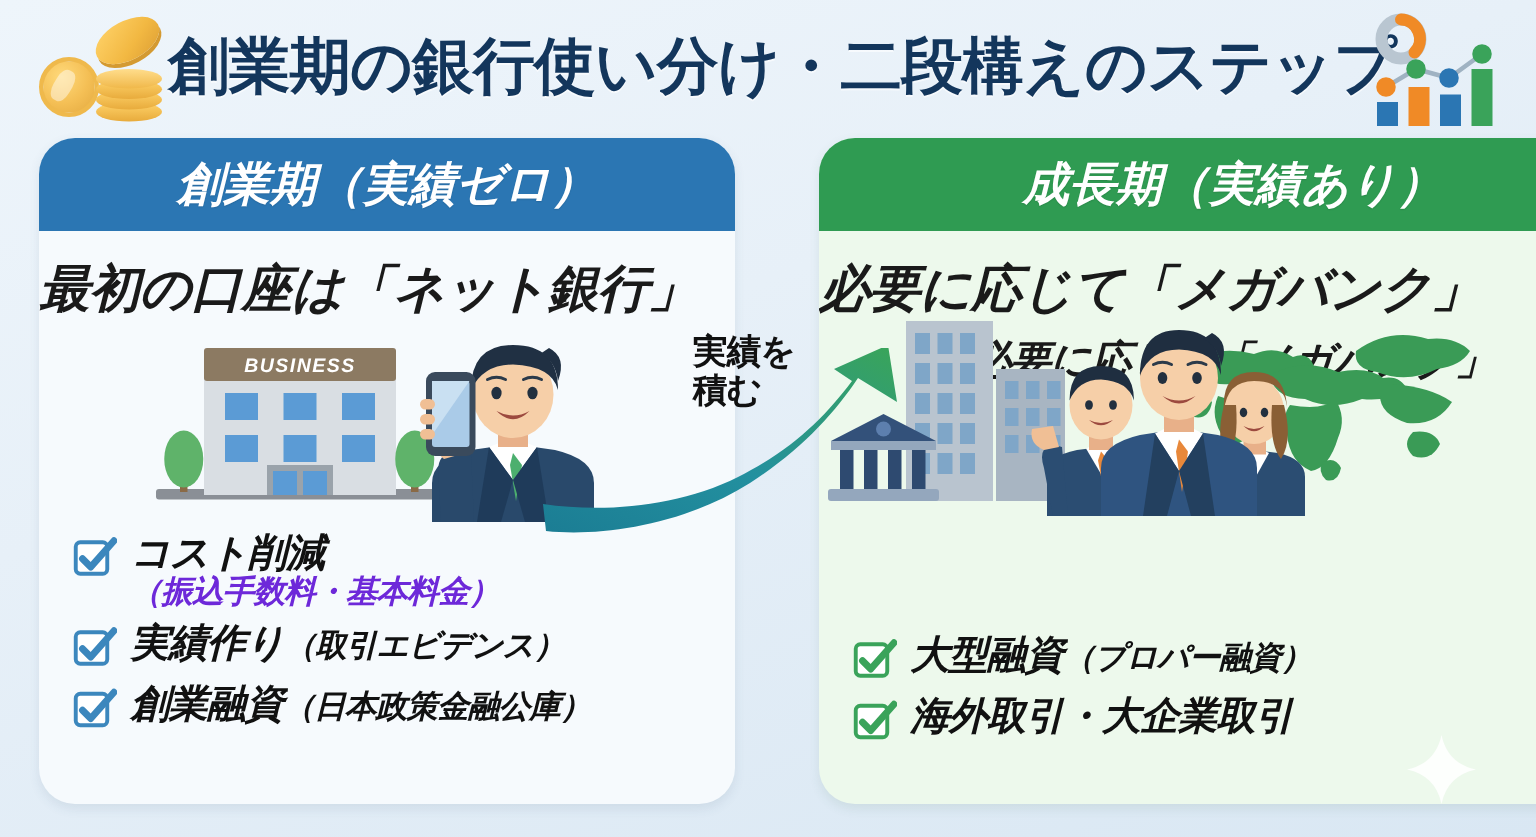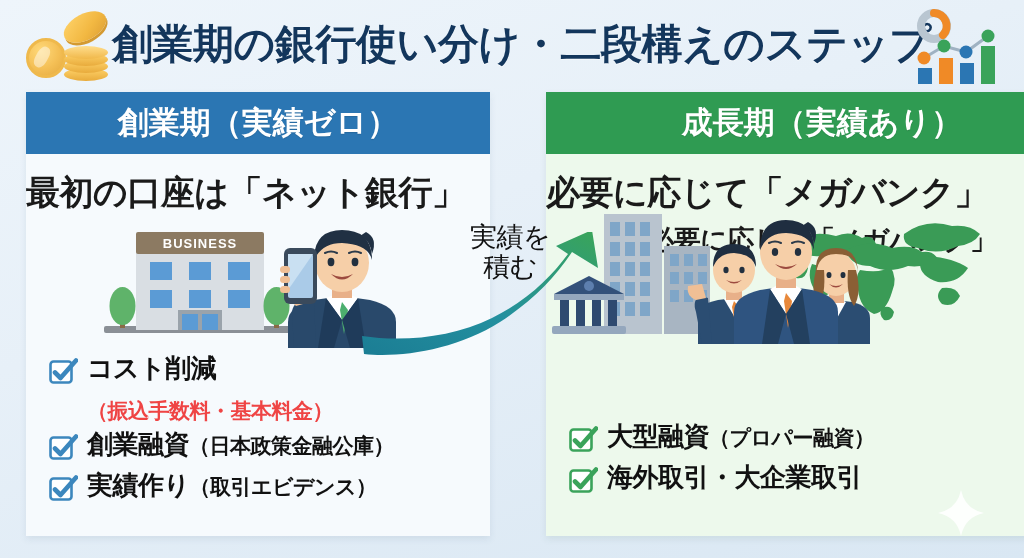--- a/index.html
+++ b/index.html
@@ -73,22 +73,23 @@
   .coin-stack i:nth-child(2) { top: 14px; }
   .coin-stack i:nth-child(3) { top: 7px; }
   .coin-stack i:nth-child(4) { top: 0px; background: linear-gradient(180deg, #ffdd8c, #f0b84a); }
 
   
   .chart-icon { position: absolute; left: 908px; top: 6px; width: 104px; height: 80px; }
 
   
   .panel {
     position: absolute;
-    border-radius: 0;
+    border-radius: 24px;
     overflow: hidden;
+    font-style: italic;
   }
   .panel-left {
     left: 26px; top: 92px; width: 464px; height: 444px;
     background: #f6fafd;
     box-shadow: 0 3px 7px rgba(60,90,120,0.10);
   }
   .panel-right {
     left: 546px; top: 92px; width: 552px; height: 444px;
     background: #edf9ec;
     box-shadow: 0 3px 7px rgba(60,110,80,0.10);
@@ -148,37 +149,36 @@
     margin-right: 9px;
     margin-top: 3px;
   }
   .bullet .txt { line-height: 1.05; padding-top: 1px; }
   .b-main {
     font-size: 26px; font-weight: bold; color: #111; letter-spacing: -0.5px;
     white-space: nowrap;
   }
   .b-main .small { font-size: 21px; }
   .b-sub {
-    font-size: 21px; font-weight: bold; color: #ef4444; letter-spacing: -0.5px;
-    margin-top: 18px; white-space: nowrap;
+    font-size: 21px; font-weight: bold; color: #6d28d9; letter-spacing: -0.5px;
+    margin-top: 2px; white-space: nowrap;
   }
 
   
   .arrow-wrap {
     position: absolute;
     left: 360px; top: 232px;
     width: 290px; height: 130px;
   }
   .arrow-label {
     position: absolute;
     left: 462px; top: 222px;
     width: 96px;
-    text-align: center;
-    font-size: 27px;
-    font-weight: normal;
+    font-size: 23px;
+    font-weight: bold;
     color: #111;
     line-height: 1.12;
     letter-spacing: -0.5px;
     z-index: 6;
   }
 
   .sparkle { position: absolute; left: 956px; top: 497px; width: 44px; height: 44px; }
 </style>
 </head>
 <body>
@@ -313,35 +313,35 @@
 
       <div class="bullet">
         <span class="cb">
           <svg width="30" height="30" viewBox="0 0 30 30">
             <rect x="2.5" y="4.5" width="21" height="21" rx="3" fill="#fff" stroke="#3c87bd" stroke-width="2.6"></rect>
             <path d="M7 15.5 L12.5 21 L28 3.5" fill="none" stroke="#3c87bd" stroke-width="4.6" stroke-linecap="round" stroke-linejoin="round"></path>
           </svg>
         </span>
         <span class="txt">
           <div class="b-main">
-            <span>創業融資</span><span class="small">（日本政策金融公庫）</span>
+            <span>実績作り</span><span class="small">（取引エビデンス）</span>
           </div>
         </span>
       </div>
 
       <div class="bullet">
         <span class="cb">
           <svg width="30" height="30" viewBox="0 0 30 30">
             <rect x="2.5" y="4.5" width="21" height="21" rx="3" fill="#fff" stroke="#3c87bd" stroke-width="2.6"></rect>
             <path d="M7 15.5 L12.5 21 L28 3.5" fill="none" stroke="#3c87bd" stroke-width="4.6" stroke-linecap="round" stroke-linejoin="round"></path>
           </svg>
         </span>
         <span class="txt">
           <div class="b-main">
-            <span>実績作り</span><span class="small">（取引エビデンス）</span>
+            <span>創業融資</span><span class="small">（日本政策金融公庫）</span>
           </div>
         </span>
       </div>
 
     </div>
   </div>
 
   <div class="panel panel-right">
 
     <div class="panel-head head-green">成長期（実績あり）</div>

